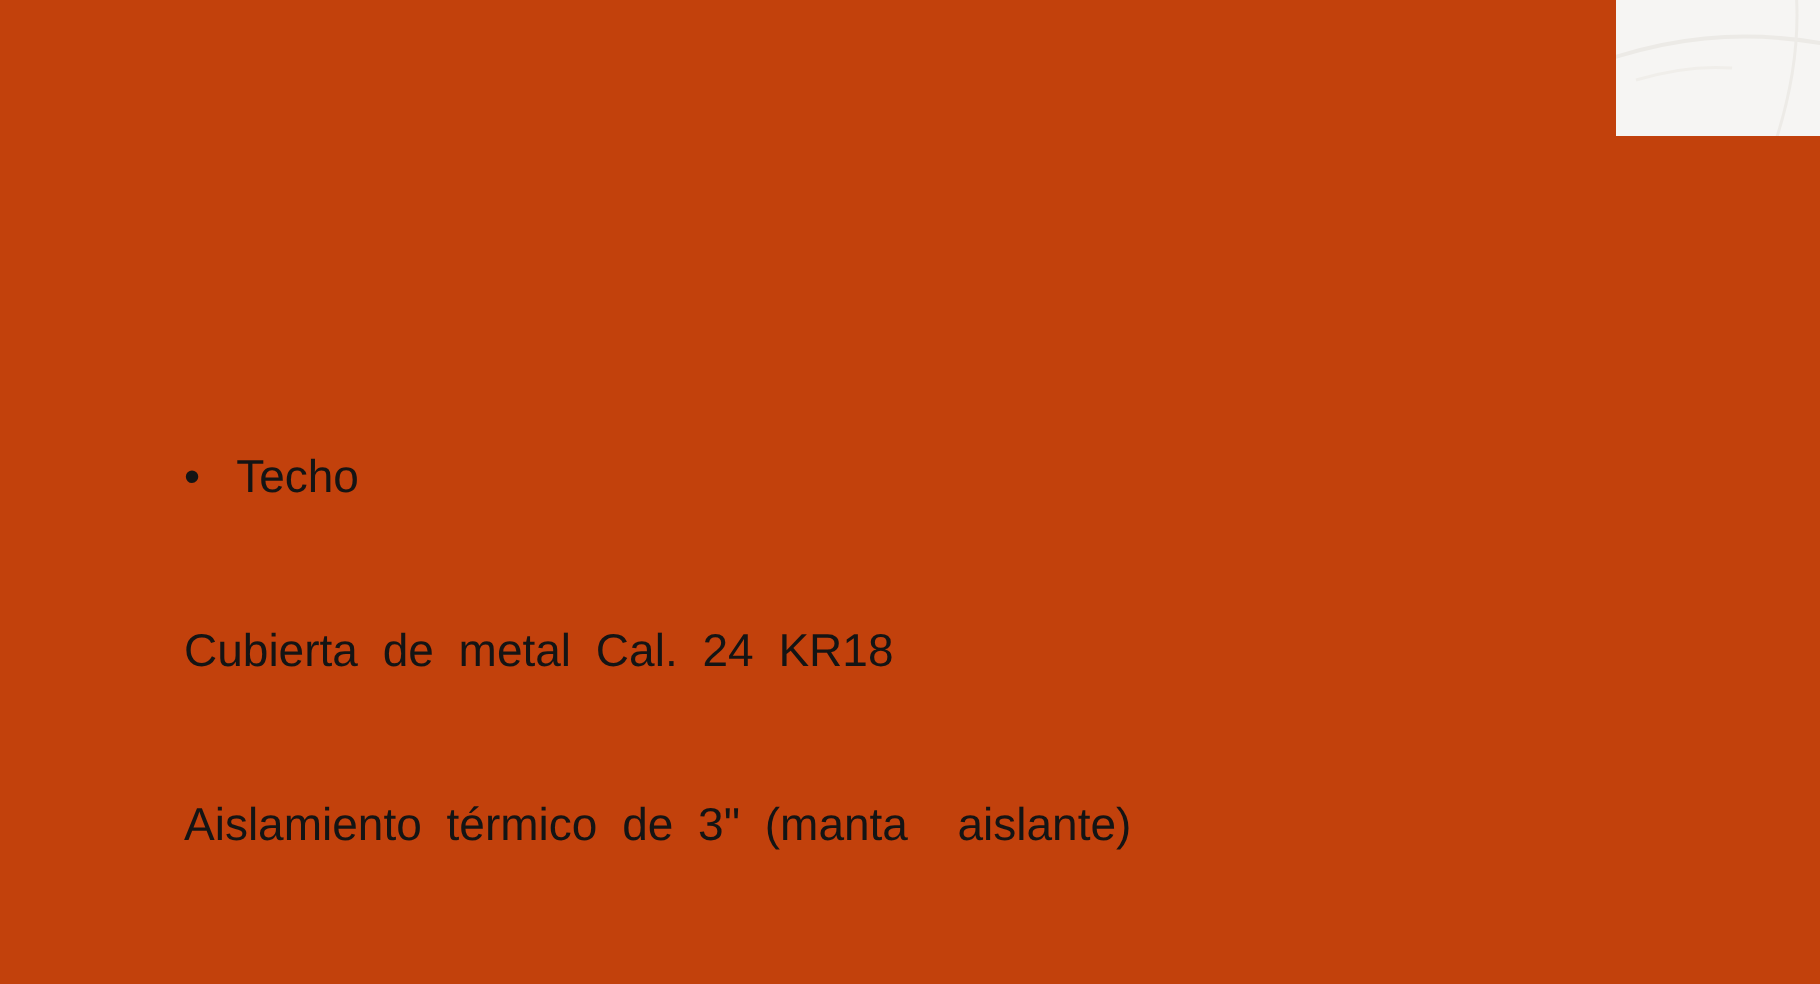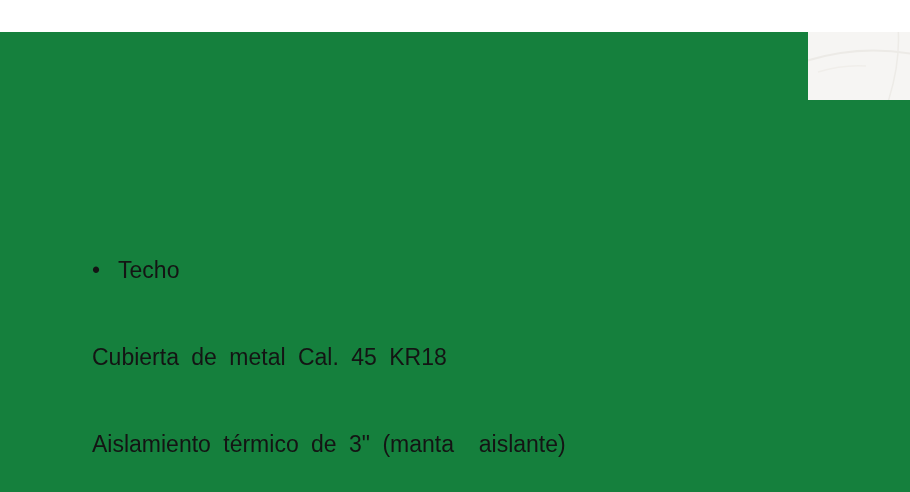--- a/index.html
+++ b/index.html
@@ -10,22 +10,21 @@
     width: 910px;
     height: 492px;
     background: #ffffff;
     font-family: "Liberation Sans", sans-serif;
     position: relative;
     overflow: hidden;
   }
   .slide {
     position: absolute;
     inset: 0;
-    background: #15803d;
-    margin-top: 32px;
+    background: #c2410c;
   }
   .corner-photo {
     position: absolute;
     left: 808px;
     top: 0;
     width: 102px;
     height: 68px;
     background: #f6f5f3;
     overflow: hidden;
   }
@@ -69,21 +68,21 @@
       <path d="M -5 30 C 25 20, 60 14, 105 22" fill="none" stroke="#eceae6" stroke-width="2"></path>
       <path d="M 90 -5 C 92 20, 88 45, 80 70" fill="none" stroke="#edebe7" stroke-width="1.5"></path>
       <path d="M 10 40 C 30 34, 45 33, 58 34" fill="none" stroke="#f0eeea" stroke-width="1.5"></path>
     </svg>
   </div>
 
   <div class="content">
 
     <div class="section">
       <span class="heading-row"><span class="bullet">•</span><span>Techo</span></span>
-      <span class="line">Cubierta de metal Cal. 45 KR18</span>
+      <span class="line">Cubierta de metal Cal. 24 KR18</span>
       <span class="line">Aislamiento térmico de 3" (manta  aislante)</span>
     </div>
 
     
 
     
 
   </div>
 </div>
 

